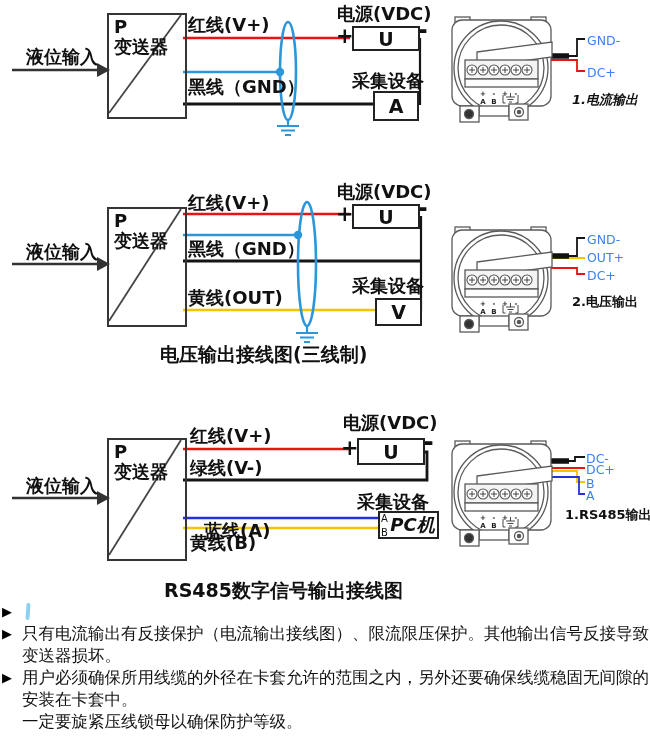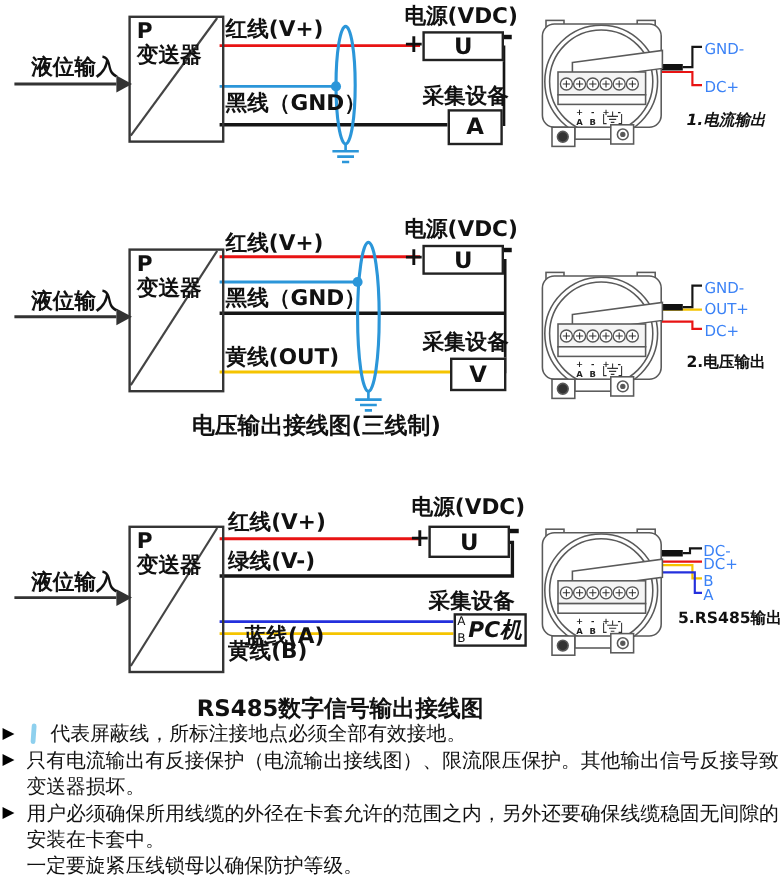--- a/index.html
+++ b/index.html
@@ -195,26 +195,26 @@
       <span>A</span>
       <span>B</span>
     </div>
     <span style="font-size:18px;font-style:italic;">PC机</span>
   </div>
   <div class="title" style="left:164px;top:578px;">RS485数字信号输出接线图</div>
   <div class="pin" style="left:586px;top:451px;">DC-</div>
   <div class="pin" style="left:586px;top:462px;">DC+</div>
   <div class="pin" style="left:586px;top:476px;">B</div>
   <div class="pin" style="left:586px;top:488px;">A</div>
-  <div class="cap" style="left:565px;top:506px;">5.RS485输出</div>
+  <div class="cap" style="left:565px;top:506px;">1.RS485输出</div>
 
   <div id="notes">
     <div class="note">
       <span class="bullet">▶</span>
-      <span class="ntext"><span class="shieldbar"></span><span>代表屏蔽线，所标注接地点必须全部有效接地。</span></span>
+      <span class="ntext"><span class="shieldbar"></span></span>
     </div>
     <div class="note">
       <span class="bullet">▶</span>
       <span class="ntext">只有电流输出有反接保护（电流输出接线图）、限流限压保护。其他输出信号反接导致变送器损坏。</span>
     </div>
     <div class="note">
       <span class="bullet">▶</span>
       <span class="ntext">用户必须确保所用线缆的外径在卡套允许的范围之内，另外还要确保线缆稳固无间隙的安装在卡套中。</span>
     </div>
     <div class="note">

